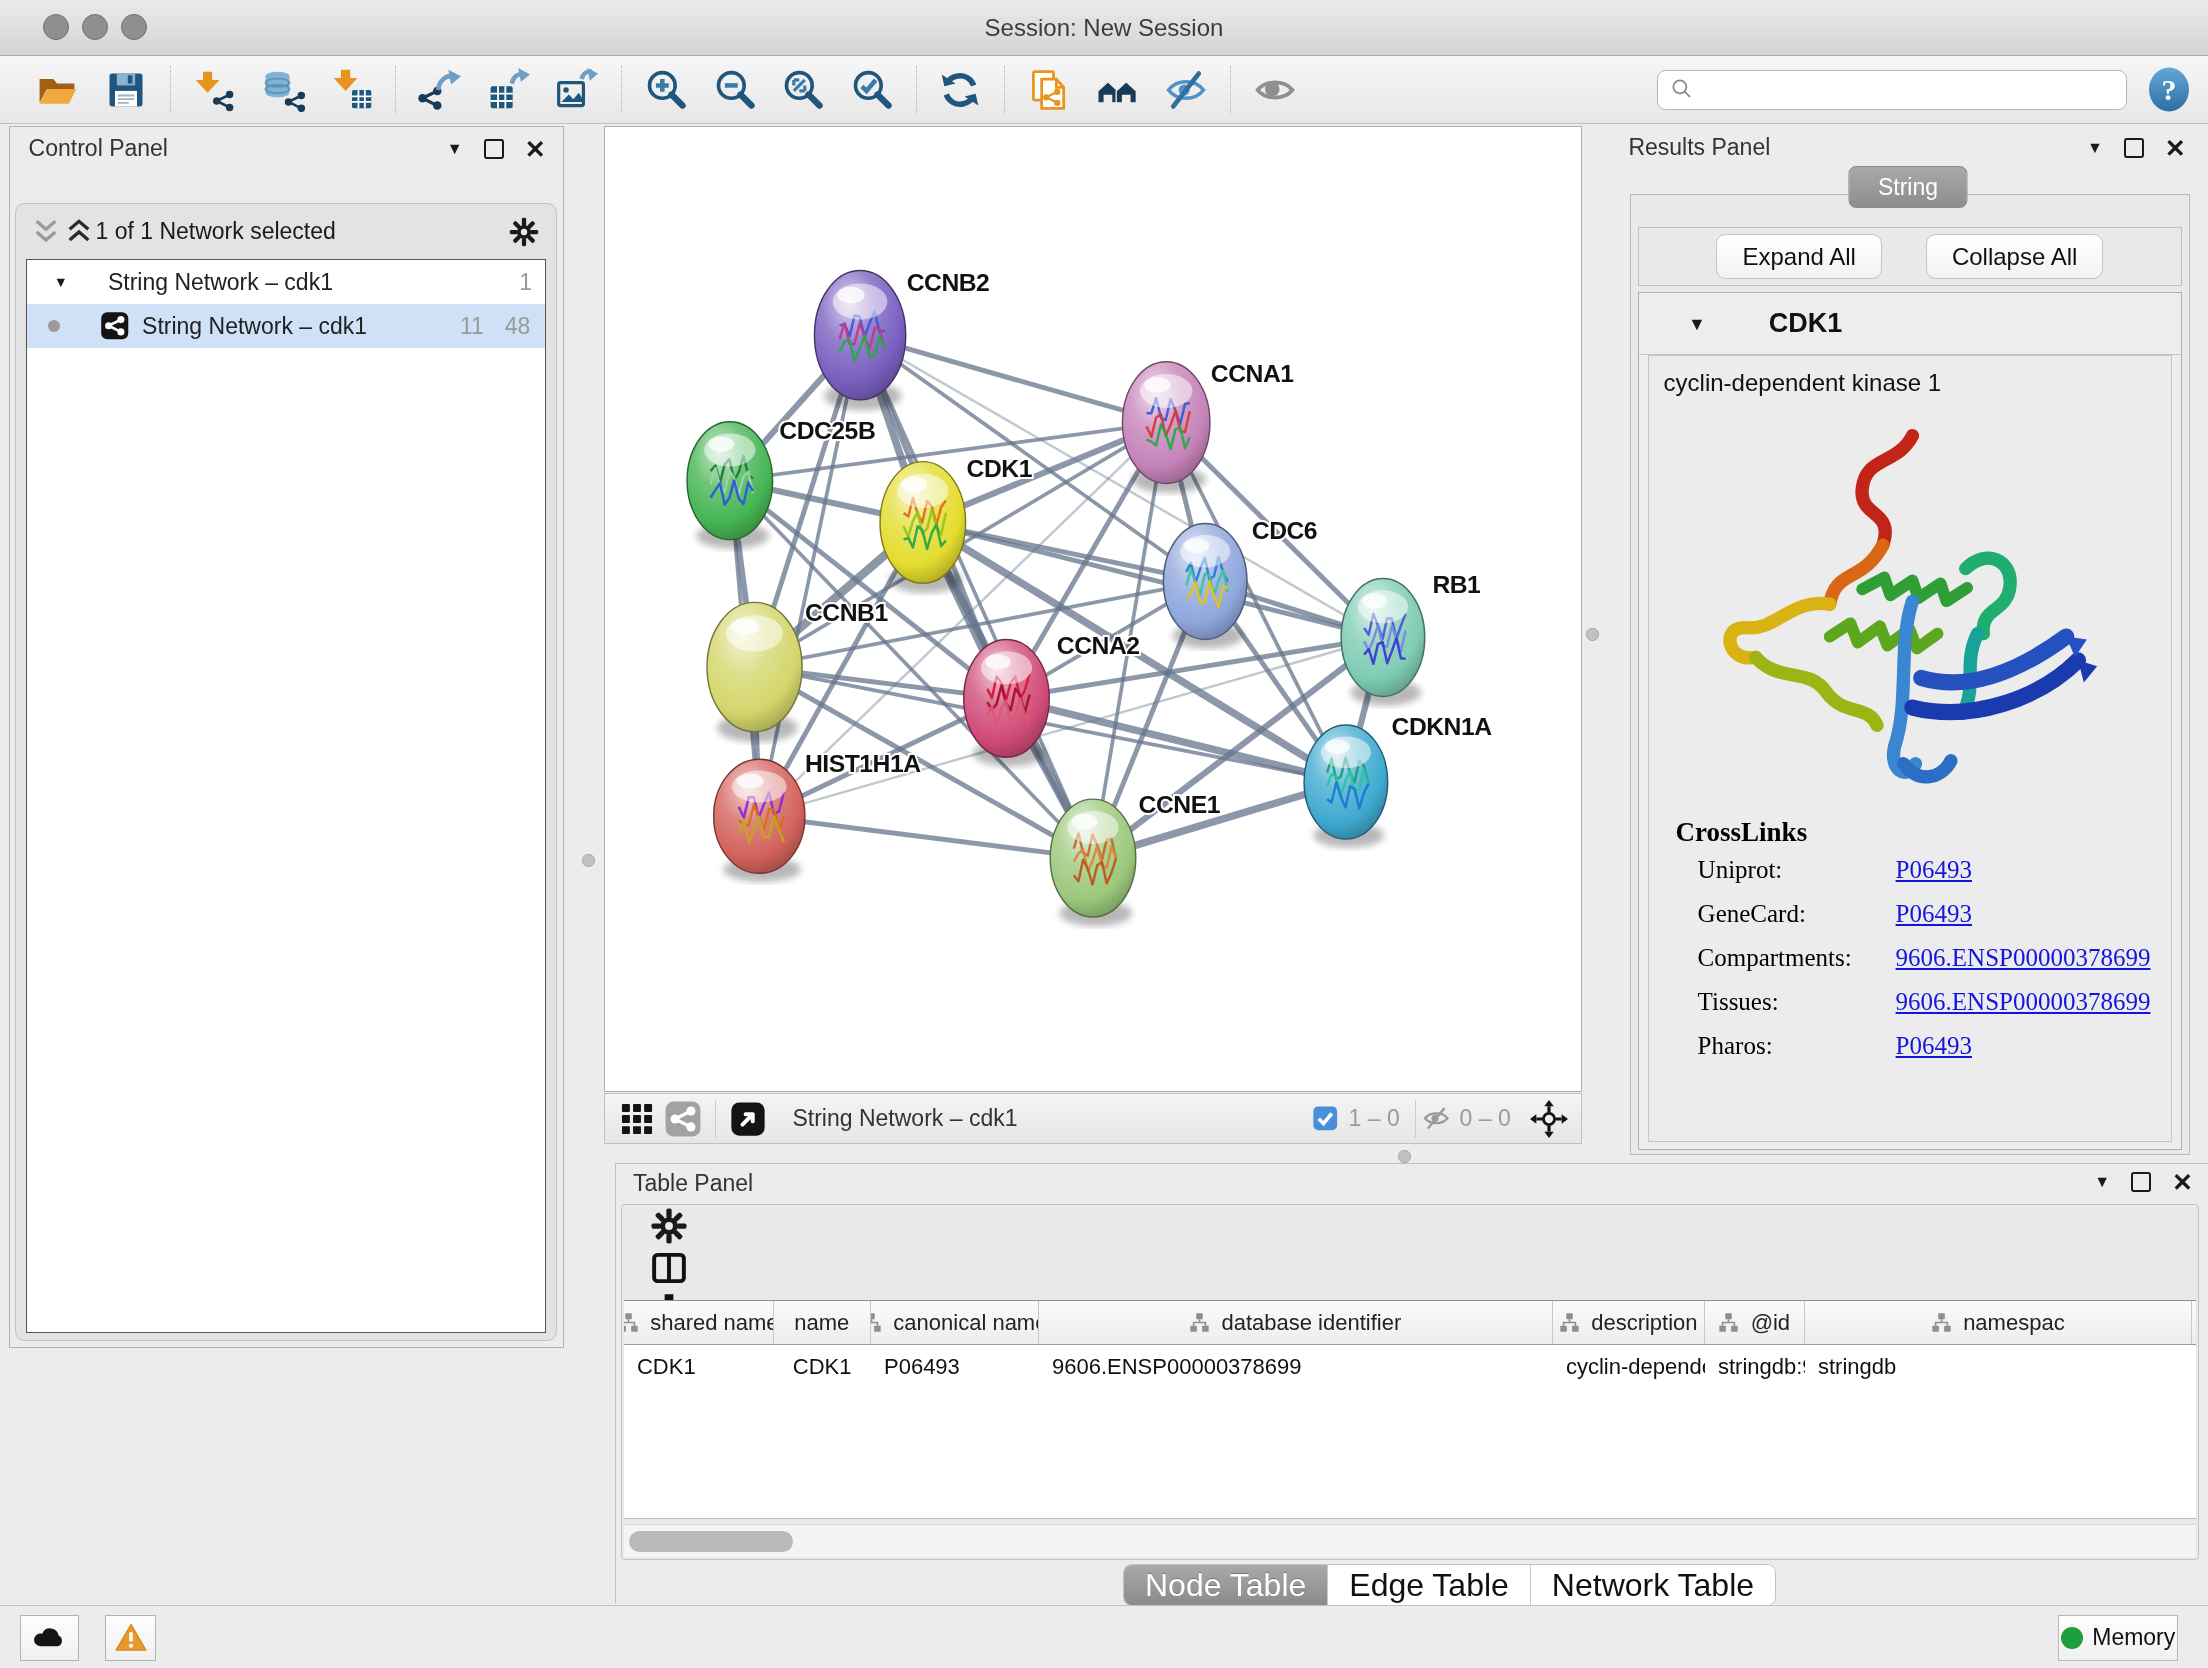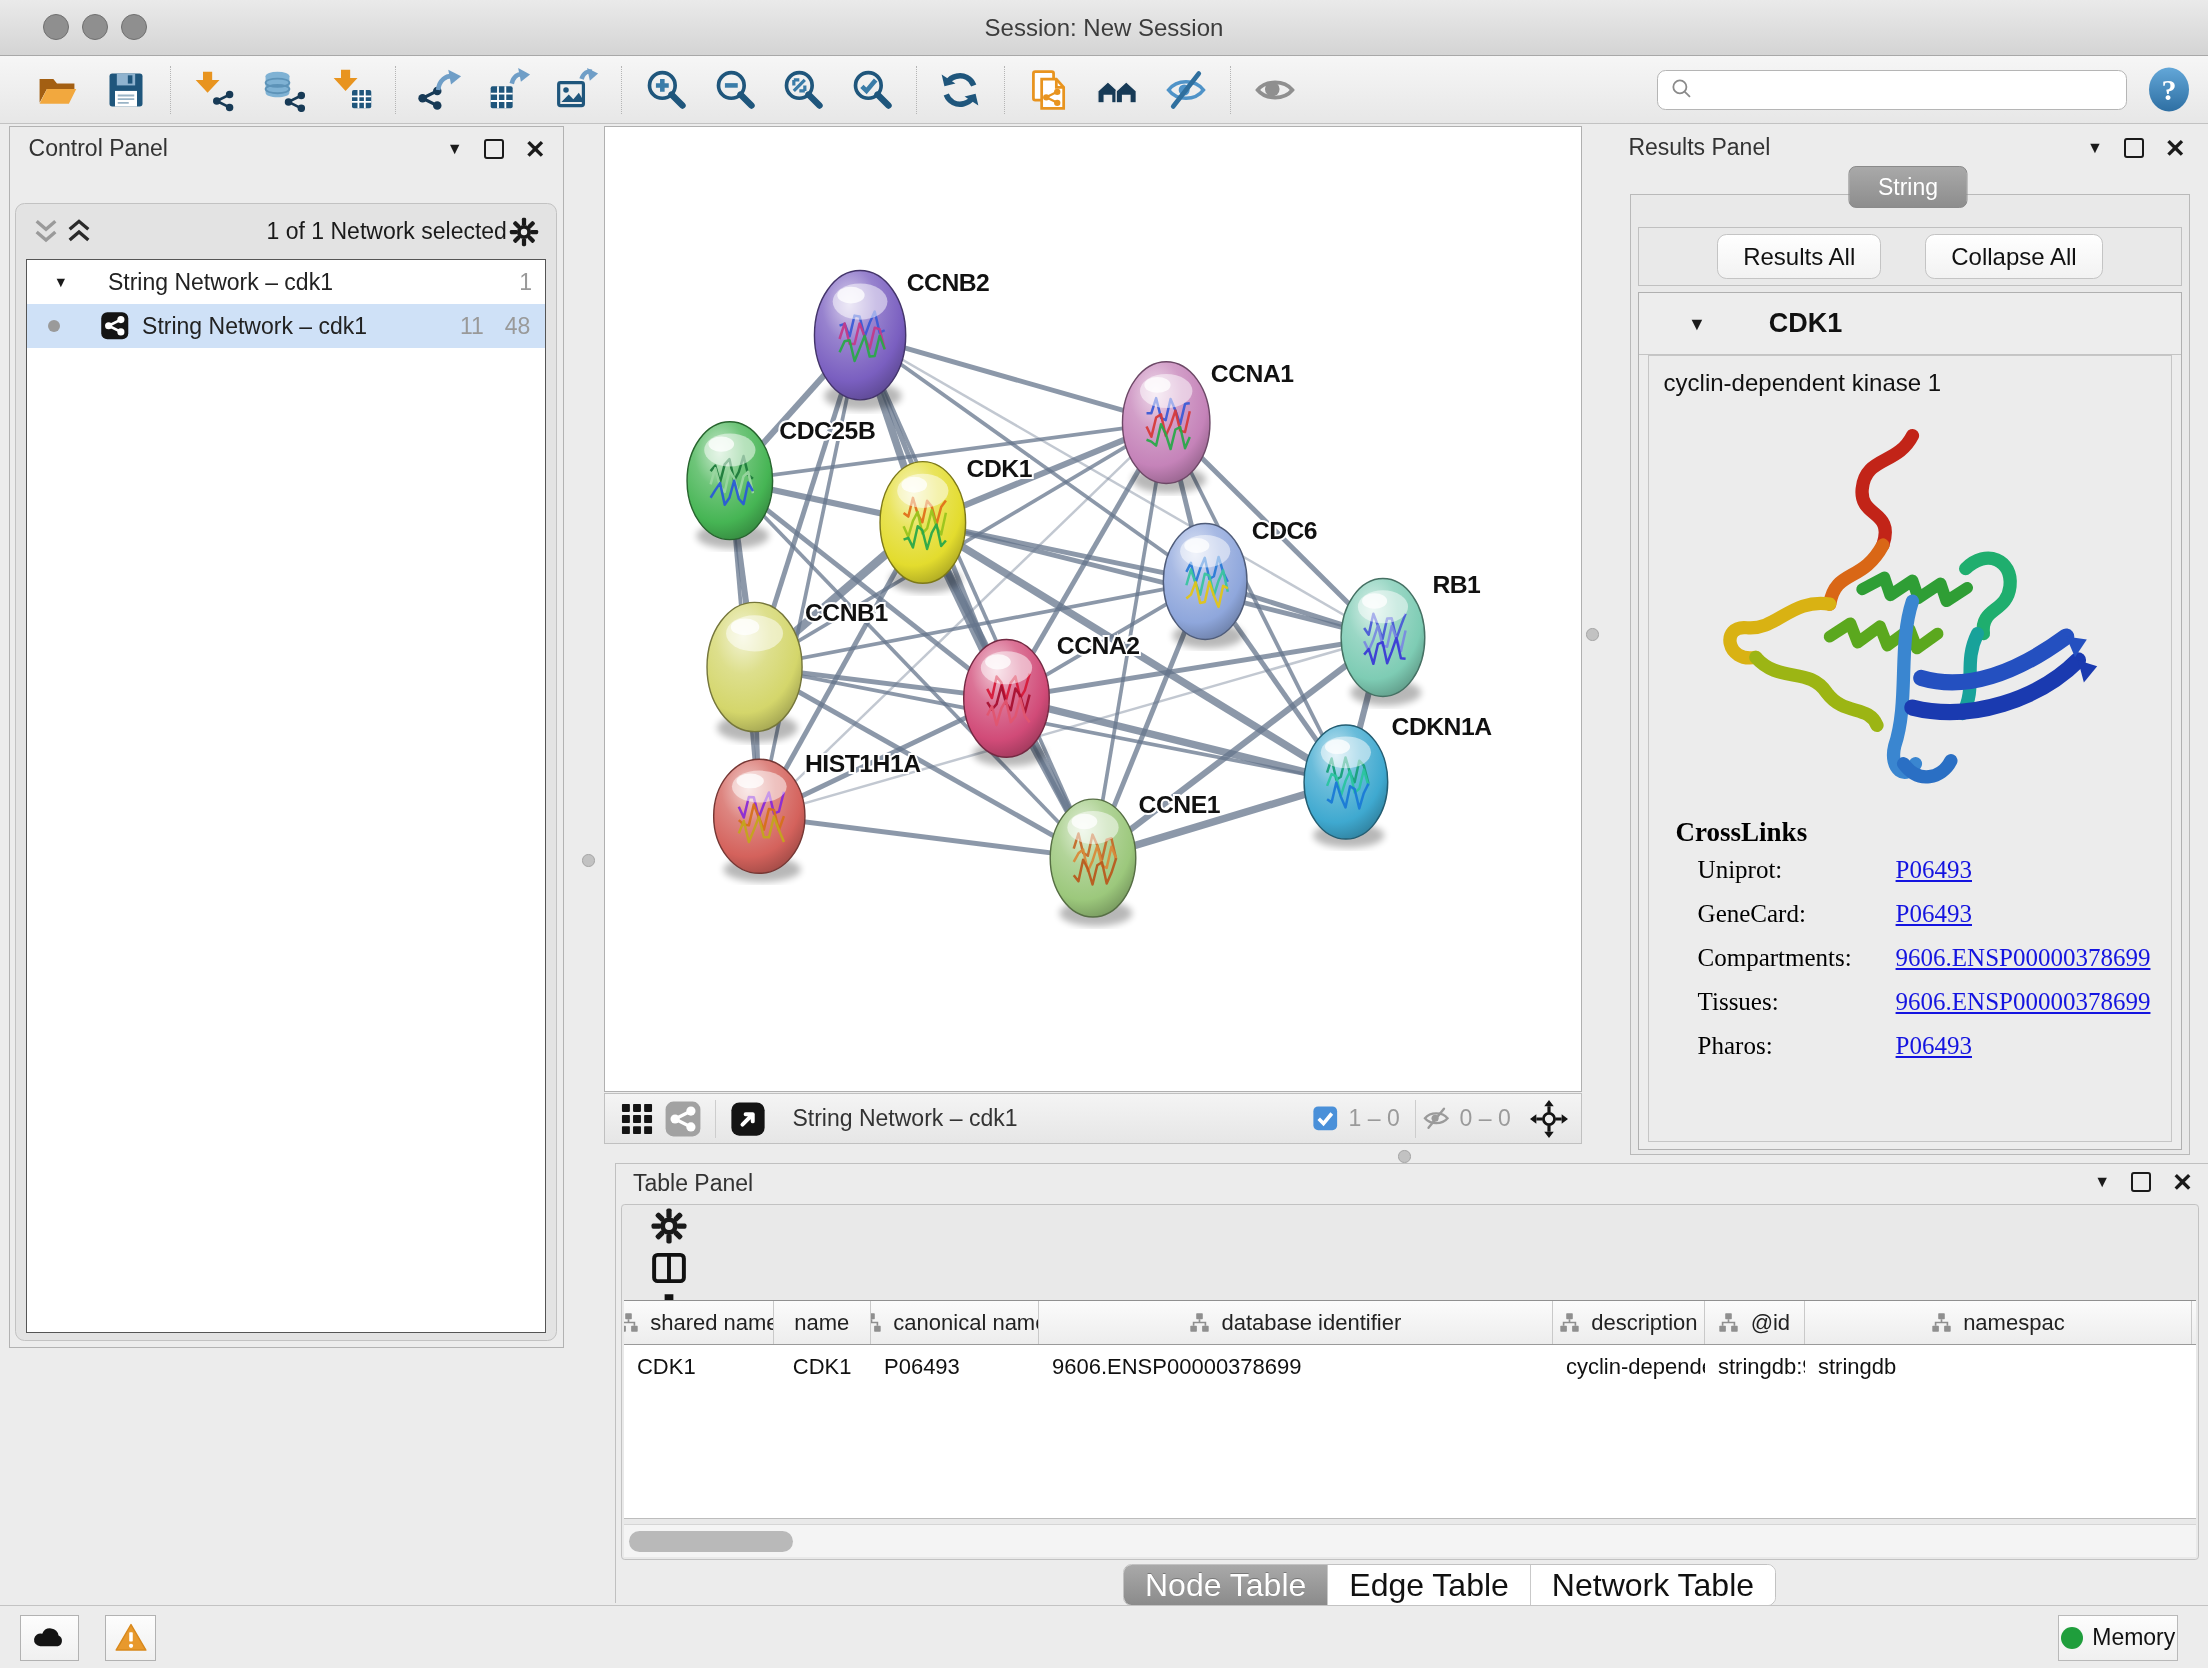--- a/index.html
+++ b/index.html
@@ -37,21 +37,21 @@
   .control-panel{position:absolute;left:8.6px;top:126px;width:555px;height:1222px;
     background:#ececec;border:1px solid #b2b2b2;box-sizing:border-box;}
   .cp-tabs{position:absolute;left:74px;top:36px;display:flex;height:42px;z-index:3;}
   .cp-tab{padding:0 26px;height:42px;line-height:42px;font-size:23px;background:#fff;
     border:1px solid #c6c6c6;border-radius:8.6px 8.6px 0 0;margin-right:-1px;color:#111;}
   .cp-tab.sel{background:linear-gradient(#ababab,#8d8d8d);color:#fff;border-color:#909090;border-radius:8.6px;}
   .cp-body{position:absolute;left:5.7px;right:5.7px;top:76px;bottom:5.7px;background:#e3e3e3;
     border:1px solid #c2c2c2;border-radius:9.5px;}
   .cp-selbar{position:absolute;left:0;right:0;top:0;height:55px;display:flex;align-items:center;}
   .cp-selbar .chev{width:32px;height:32px;margin-left:13.3px;}
-  .cp-selbar .sum{flex:1;text-align:right;font-size:23px;color:#1a1a1a;}
+  .cp-selbar .sum{flex:1;text-align:left;font-size:23px;color:#1a1a1a;}
   .cp-selbar .gear{width:34px;height:34px;margin-right:15px;}
   .cp-tree{position:absolute;left:9.5px;right:9.5px;top:55px;bottom:7.6px;background:#fff;
     border:1.9px solid #555;}
   .tree-row{position:relative;height:44px;display:flex;align-items:center;font-size:23px;}
   .tree-row .cnt{color:#999;}
   .tree-row.sel{background:#cfe1f7;}
   
   .net-canvas{position:absolute;left:604px;top:126px;width:978px;height:966px;background:#fff;
     border:1px solid #b0b0b0;box-sizing:border-box;}
   .net-status{position:absolute;left:604px;top:1093px;width:978px;height:51px;
@@ -657,21 +657,21 @@
       <span class="ptitle" style="left:11.4px">Results Panel</span>
       <span class="pctl" style="right:13.3px;">
         <span class="caret">▼</span>
         <span class="floatbox"></span>
         <span class="closex">✕</span>
       </span>
     </div>
     <div class="rp-tab">String</div>
     <div class="rp-box">
       <div class="rp-btnrow">
-        <button class="rp-btn">Results All</button>
+        <button class="rp-btn">Expand All</button>
         <button class="rp-btn">Collapse All</button>
       </div>
       <div class="rp-main">
         <div class="rp-sechead">
           <span class="caret">▼</span>
           <span class="gname">CDK1</span>
         </div>
         <div class="rp-inner">
           <div class="rp-desc">cyclin-dependent kinase 1</div>
           <svg class="rp-structure" width="447" height="399" viewBox="0 0 300 270">

